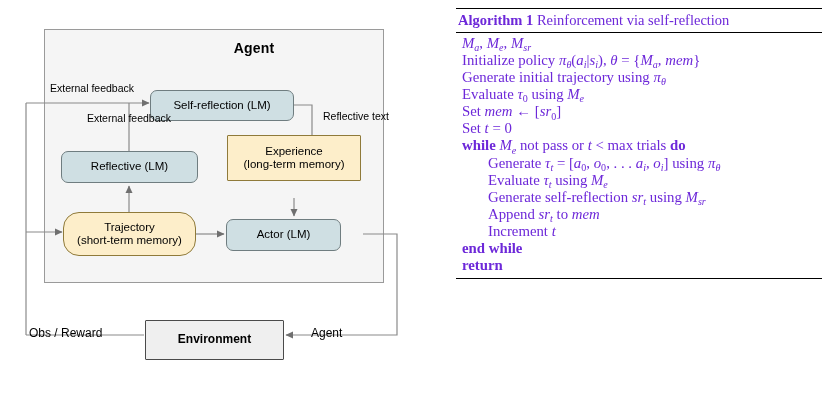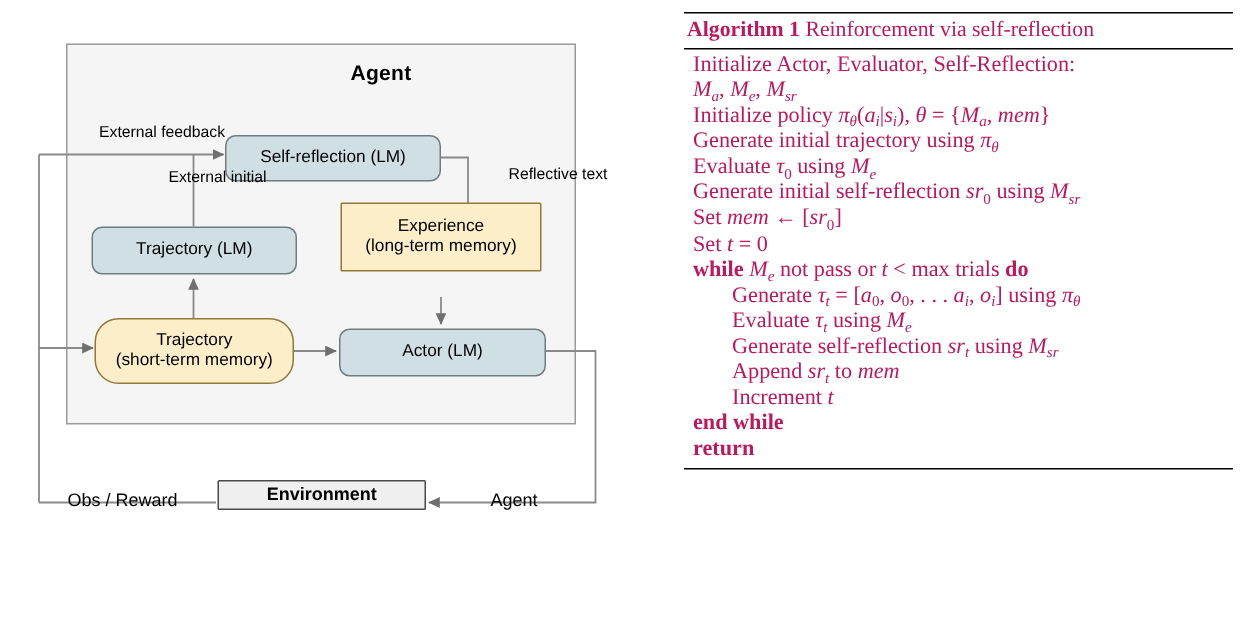--- a/index.html
+++ b/index.html
@@ -25,38 +25,38 @@
   }
   .node .ln{display:block;}
   .blue{background:#cfdfe3;border:1.2px solid #6f7d80;border-radius:7px;}
   .yellow{background:#fdeeca;border:1.2px solid #8f7a3a;border-radius:1px;}
   .grey{background:#efefef;border:1.4px solid #4a4a4a;border-radius:1px;font-weight:bold;}
 
   .n-selfreflection{left:150px;top:90px;width:144px;height:31px;}
   .n-evaluator{left:61px;top:151px;width:137px;height:32px;}
   .n-trajectory{left:63px;top:212px;width:133px;height:44px;border-radius:16px;}
   .n-experience{left:227px;top:135px;width:134px;height:46px;justify-content:center;}
-  .n-actor{left:226px;top:219px;width:138px;height:32px;}
-  .n-environment{left:145px;top:320px;width:139px;height:20px;font-size:12px;}
-
-  
-  .lbl{position:absolute;font-size:10.5px;line-height:1.25;text-align:center;margin-left:16px;}
+  .n-actor{left:226px;top:219px;width:115px;height:32px;}
+  .n-environment{left:145px;top:320px;width:139px;height:40px;font-size:12px;}
+
+  
+  .lbl{position:absolute;font-size:10.5px;line-height:1.25;text-align:center;}
   .l-external{left:50px;top:82px;width:120px;text-align:left;}
   .l-internal{left:86px;top:112px;width:86px;}
   .l-reflective{left:320px;top:110px;width:72px;}
   .l-obs{left:29px;top:326px;width:108px;text-align:left;font-size:12px;}
   .l-action{left:311px;top:326px;width:62px;text-align:left;font-size:12px;}
 
   
   #wires{position:absolute;left:0;top:0;width:420px;height:419px;}
 
   
   #algo{
     position:absolute;left:456px;top:8px;width:366px;
-    font-family:"Liberation Serif",serif;color:#be185d;
+    font-family:"Liberation Serif",serif;color:#6d28d9;
   }
   .rule-top{border-top:1.4px solid #000;}
   .rule-mid{border-top:1.0px solid #000;}
   .rule-bot{border-top:1.4px solid #000;}
   .algo-head{font-size:14.5px;padding:3px 2px 3px 2px;}
   .algo-head .kw{font-weight:bold;}
   .algo-body{padding:2px 2px 4px 6px;}
   .line{font-size:14.8px;line-height:1.155;white-space:nowrap;}
   .ind1{padding-left:26px;}
   .bold{font-weight:bold;}
@@ -105,21 +105,21 @@
 
         <path d="M363,234 L397,234 L397,335 L286,335" marker-end="url(#ah)"></path>
       </g>
     </svg>
 
     <div class="abs node blue n-selfreflection">
       <span>Self-reflection (LM)</span>
     </div>
 
     <div class="abs node blue n-evaluator">
-      <span>Trajectory (LM)</span>
+      <span>Reflective (LM)</span>
     </div>
 
     <div class="abs node yellow n-trajectory">
       <span>
         <span class="ln">Trajectory</span>
         <span class="ln">(short-term memory)</span>
       </span>
     </div>
 
     <div class="abs node yellow n-experience">
@@ -134,21 +134,21 @@
     </div>
 
     <div class="abs node grey n-environment">
       <span>Environment</span>
     </div>
 
     <div class="lbl l-external">External feedback</div>
 
     <div class="lbl l-internal">
       <span class="ln">External</span>
-      <span class="ln">initial</span>
+      <span class="ln">feedback</span>
     </div>
 
     <div class="lbl l-reflective">
       <span class="ln">Reflective</span>
       <span class="ln">text</span>
     </div>
 
     <div class="lbl l-obs">Obs / Reward</div>
     <div class="lbl l-action">Agent</div>
   </div>
@@ -158,41 +158,37 @@
 
     <div class="algo-head">
       <span class="kw">Algorithm 1</span>
       <span>Reinforcement via self-reflection</span>
     </div>
 
     <div class="rule-mid"></div>
 
     <div class="algo-body">
 
-      <div class="line">Initialize Actor, Evaluator, Self-Reflection:</div>
 
       <div class="line">
         <span class="mi">M<sub>a</sub></span>, <span class="mi">M<sub>e</sub></span>, <span class="mi">M<sub>sr</sub></span>
       </div>
 
       <div class="line">
         Initialize policy <span class="mi">π<sub>θ</sub></span>(<span class="mi">a<sub>i</sub></span>|<span class="mi">s<sub>i</sub></span>), <span class="mi">θ</span> = {<span class="mi">M<sub>a</sub></span>, <span class="mi">mem</span>}
       </div>
 
       <div class="line">
         Generate initial trajectory using <span class="mi">π<sub>θ</sub></span>
       </div>
 
       <div class="line">
         Evaluate <span class="mi nosub">τ<sub>0</sub></span> using <span class="mi">M<sub>e</sub></span>
       </div>
 
-      <div class="line">
-        Generate initial self-reflection <span class="mi nosub">sr<sub>0</sub></span> using <span class="mi">M<sub>sr</sub></span>
-      </div>
 
       <div class="line">
         Set <span class="mi">mem</span> ← [<span class="mi nosub">sr<sub>0</sub></span>]
       </div>
 
       <div class="line">
         Set <span class="mi">t</span> = 0
       </div>
 
       <div class="line">

